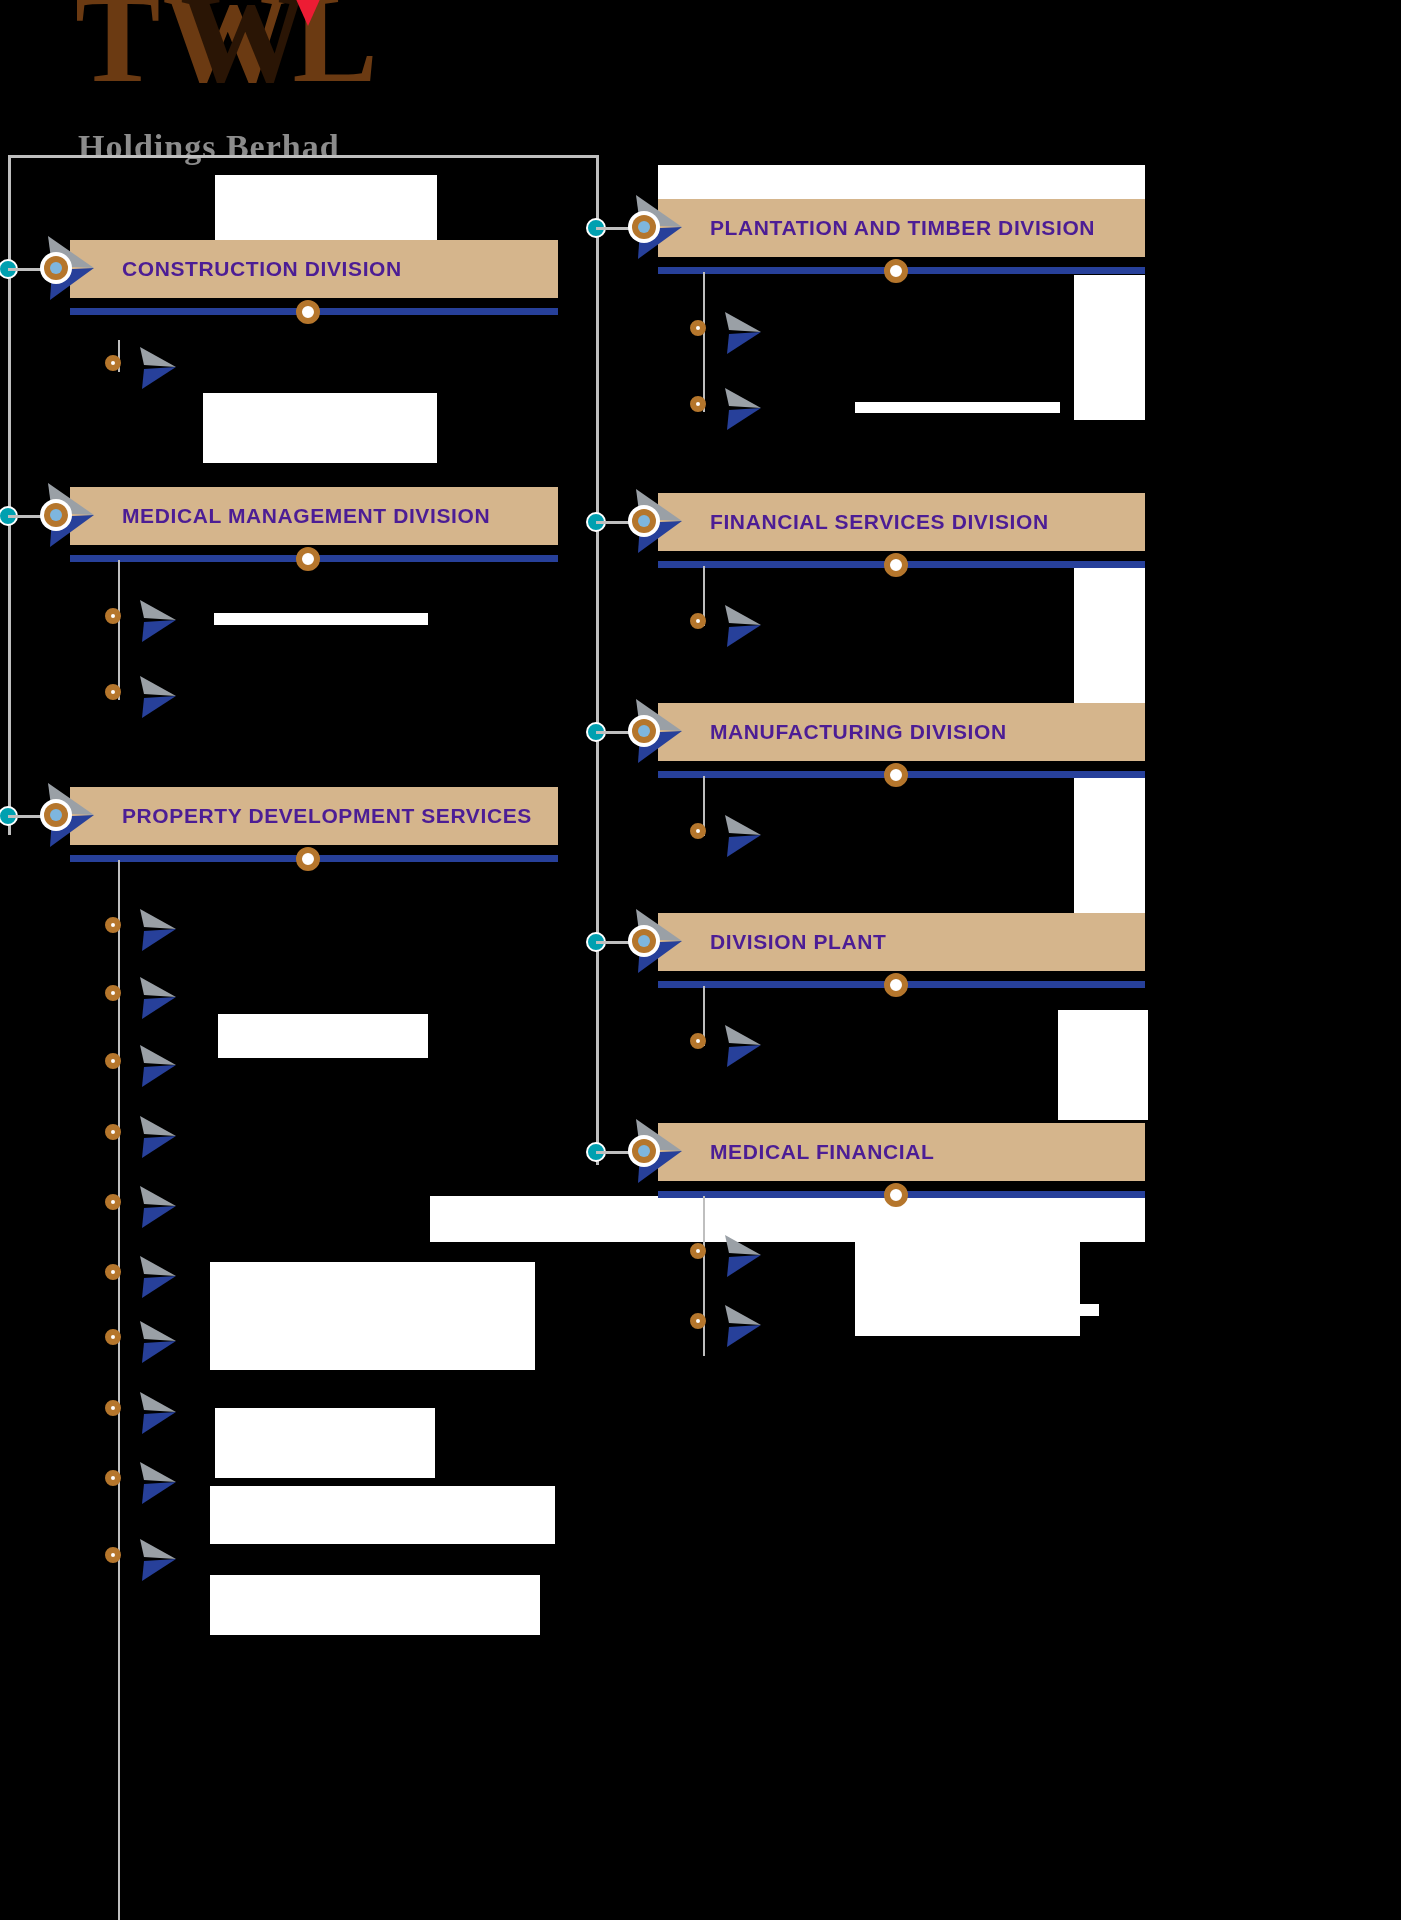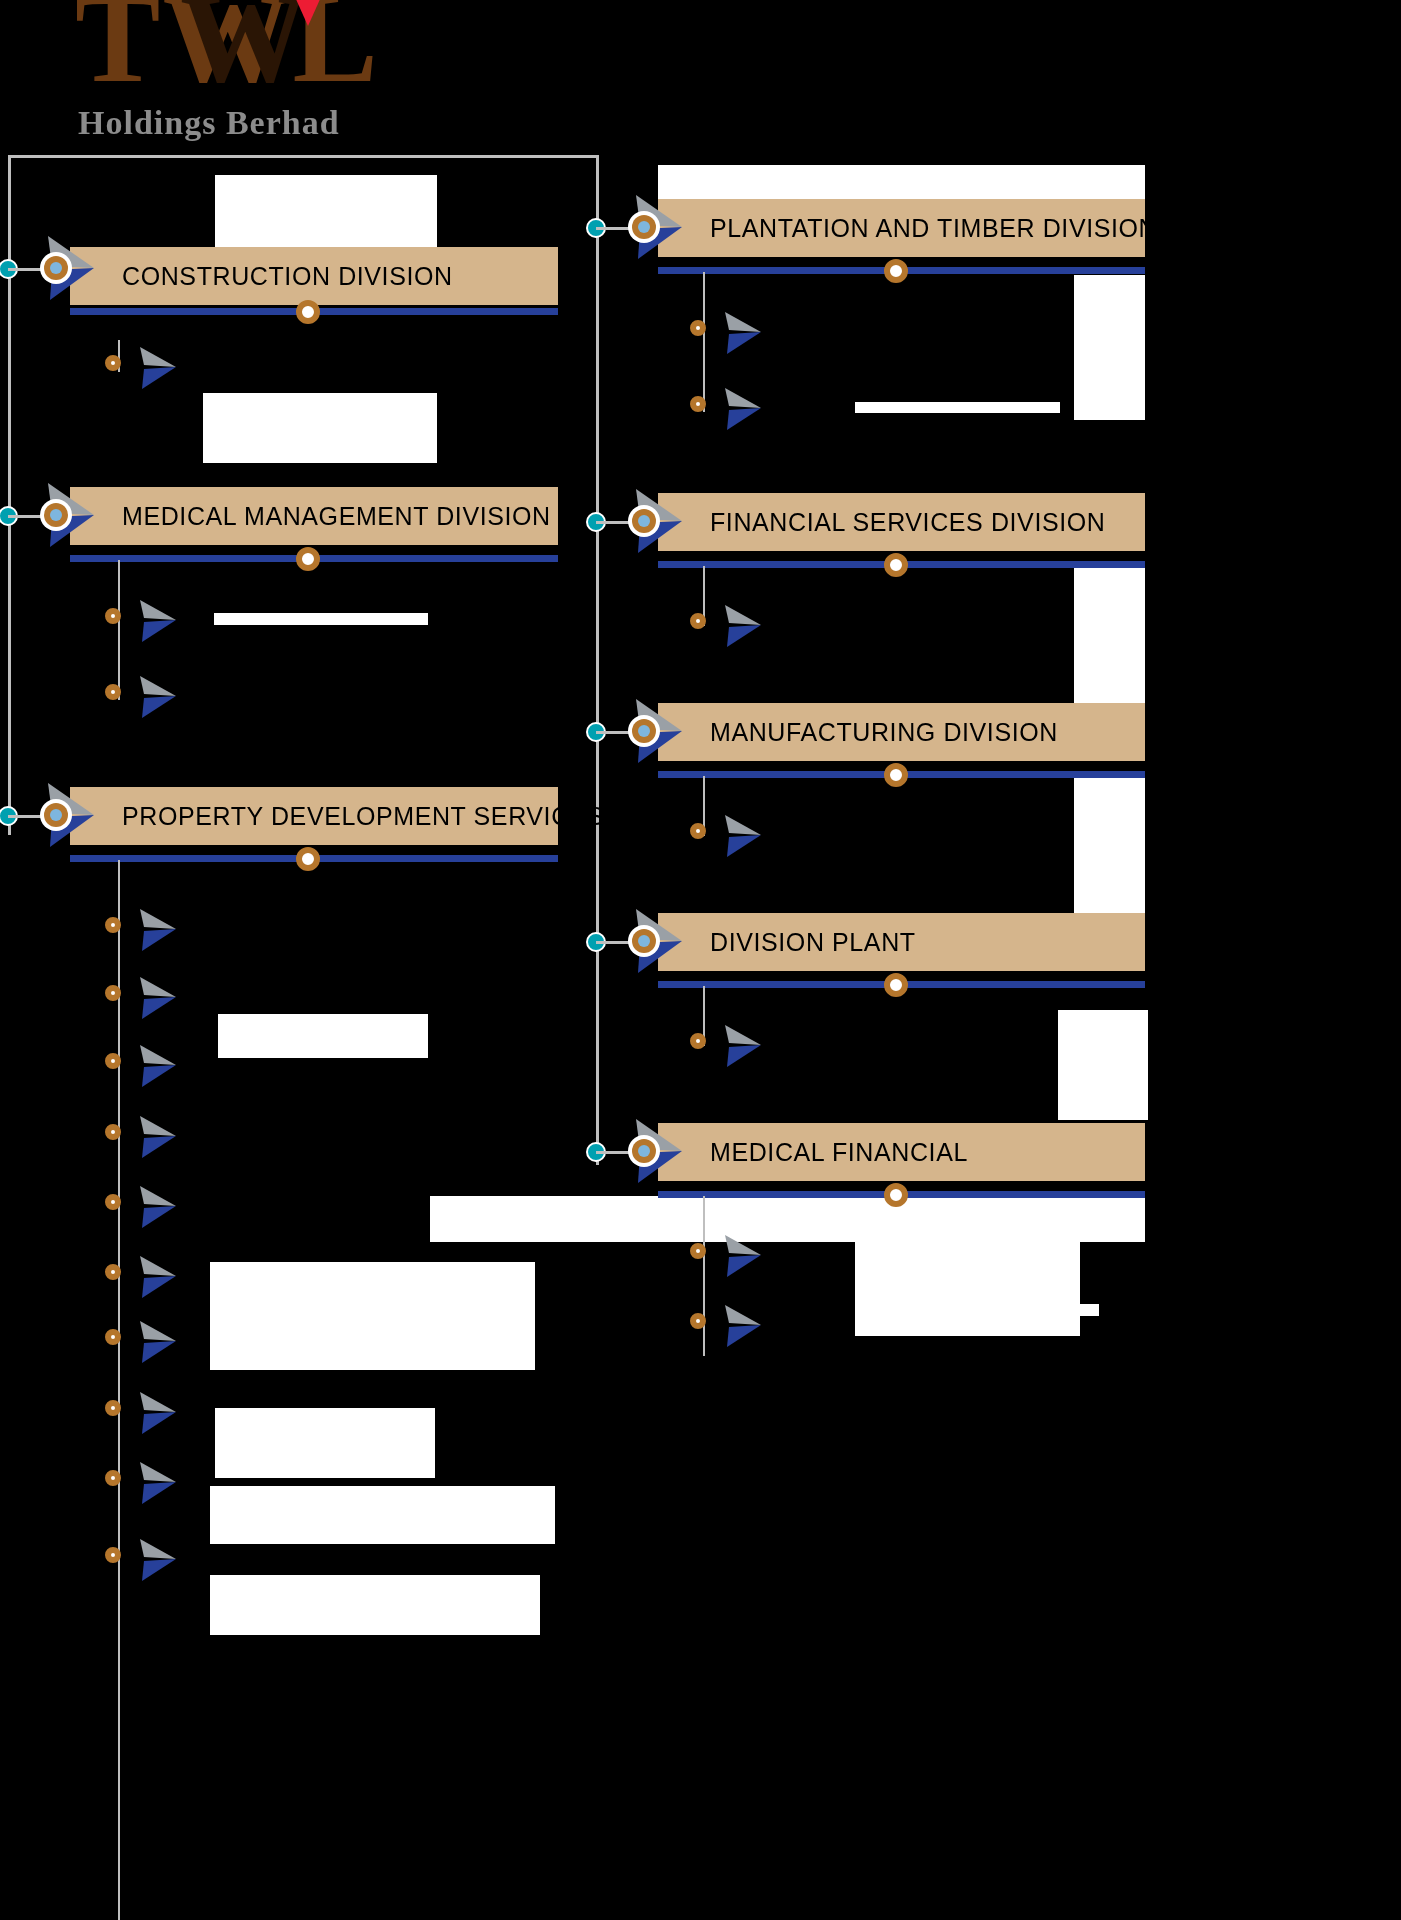--- a/index.html
+++ b/index.html
@@ -25,21 +25,21 @@
     font-weight: bold; font-size: 128px; color: #2a1505; line-height: 1;
   }
   .logo-tri {
     position: absolute; left: 262px; top: -22px;
     width: 0; height: 0;
     border-left: 26px solid transparent;
     border-right: 26px solid transparent;
     border-top: 58px solid #ED1C34;
   }
   .logo-sub {
-    position: absolute; left: 58px; top: 114px;
+    position: absolute; left: 58px; top: 138px;
     font-family: "Liberation Serif", serif;
     font-weight: bold; font-size: 34px; letter-spacing: 1px;
     color: #8C8C8C;
   }
 
   
   .vline { position: absolute; width: 3px; background: #BFBFBF; }
   .hline { position: absolute; height: 3px; background: #BFBFBF; }
   .vline-thin { position: absolute; width: 2px; background: #BFBFBF; }
 
@@ -50,22 +50,22 @@
   }
 
   
   .division { position: absolute; }
   .div-box {
     position: absolute; left: 0; top: 0;
     height: 58px; background: #D5B58C;
     display: flex; align-items: center;
   }
   .div-title {
-    font-size: 25px; font-weight: normal; letter-spacing: 0.6px;
-    color: #000000; white-space: nowrap;
+    font-size: 21px; font-weight: bold; letter-spacing: 0.6px;
+    color: #4c1d95; white-space: nowrap;
     margin-left: 52px;
   }
   .div-bar {
     position: absolute; height: 7px; background: #27409A;
   }
   .div-bar-dot {
     position: absolute; width: 24px; height: 24px; border-radius: 50%;
     background: #ffffff; border: 6px solid #B5762C;
   }
 
@@ -121,21 +121,21 @@
   <div class="blank" style="left:1069px; top:1304px; width:30px; height:12px;"></div>
   <div class="blank" style="left:215px; top:1408px; width:220px; height:70px;"></div>
   <div class="blank" style="left:210px; top:1486px; width:345px; height:58px;"></div>
   <div class="blank" style="left:210px; top:1575px; width:330px; height:60px;"></div>
   <div class="blank" style="left:1058px; top:1010px; width:90px; height:110px;"></div>
 
   <div class="teal-dot" style="left:-2px; top:259px;"></div>
   <div class="hline" style="left:8px; top:268px; width:52px;"></div>
 
   <div class="division" style="left:70px; top:240px; width:488px;">
-    <div class="div-box" style="width:488px;margin-top:7px;">
+    <div class="div-box" style="width:488px;">
       <span class="div-title">CONSTRUCTION DIVISION</span>
     </div>
     <div class="div-bar" style="left:0px; top:68px; width:488px;"></div>
     <div class="div-bar-dot" style="left:226px; top:60px;"></div>
   </div>
   <div class="marker" style="left:28px; top:230px;">
     <svg width="70" height="76" viewBox="0 0 70 76">
       <polygon points="20,6 66,38 24,36" fill="#9AA0A6"></polygon>
       <polygon points="22,70 66,38 24,40" fill="#27409A"></polygon>
       <circle cx="28" cy="38" r="16" fill="#ffffff"></circle>

